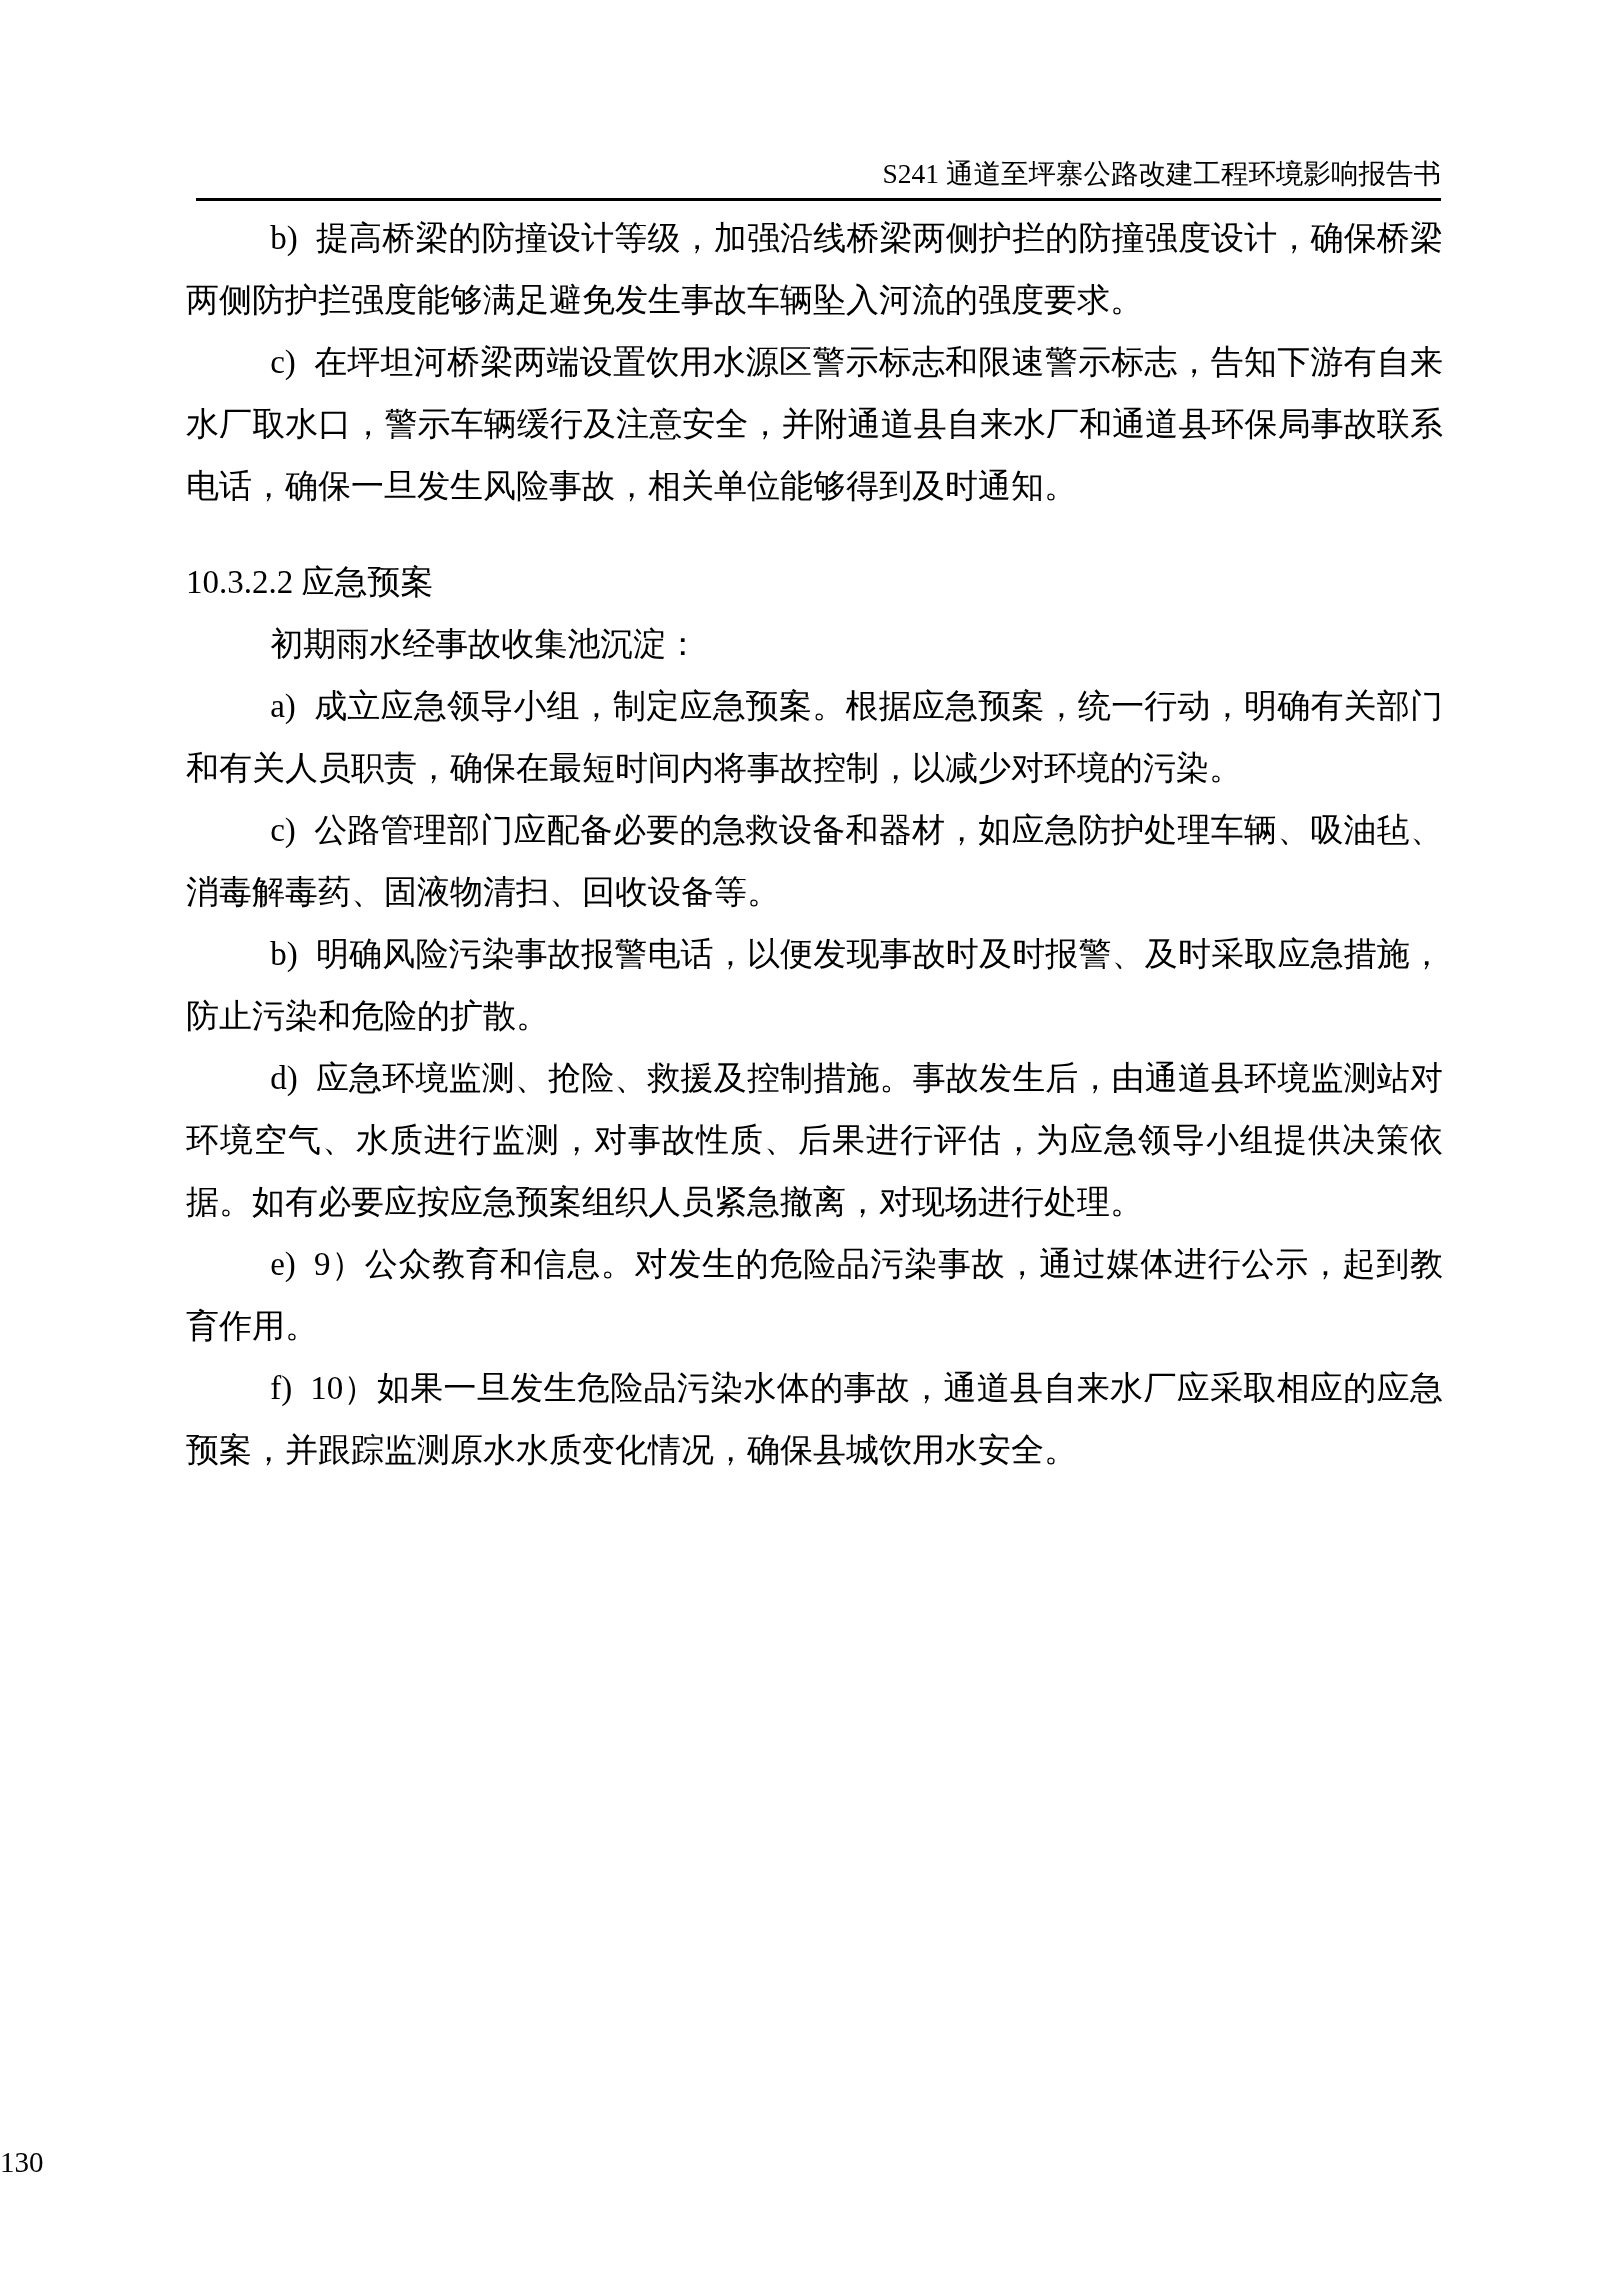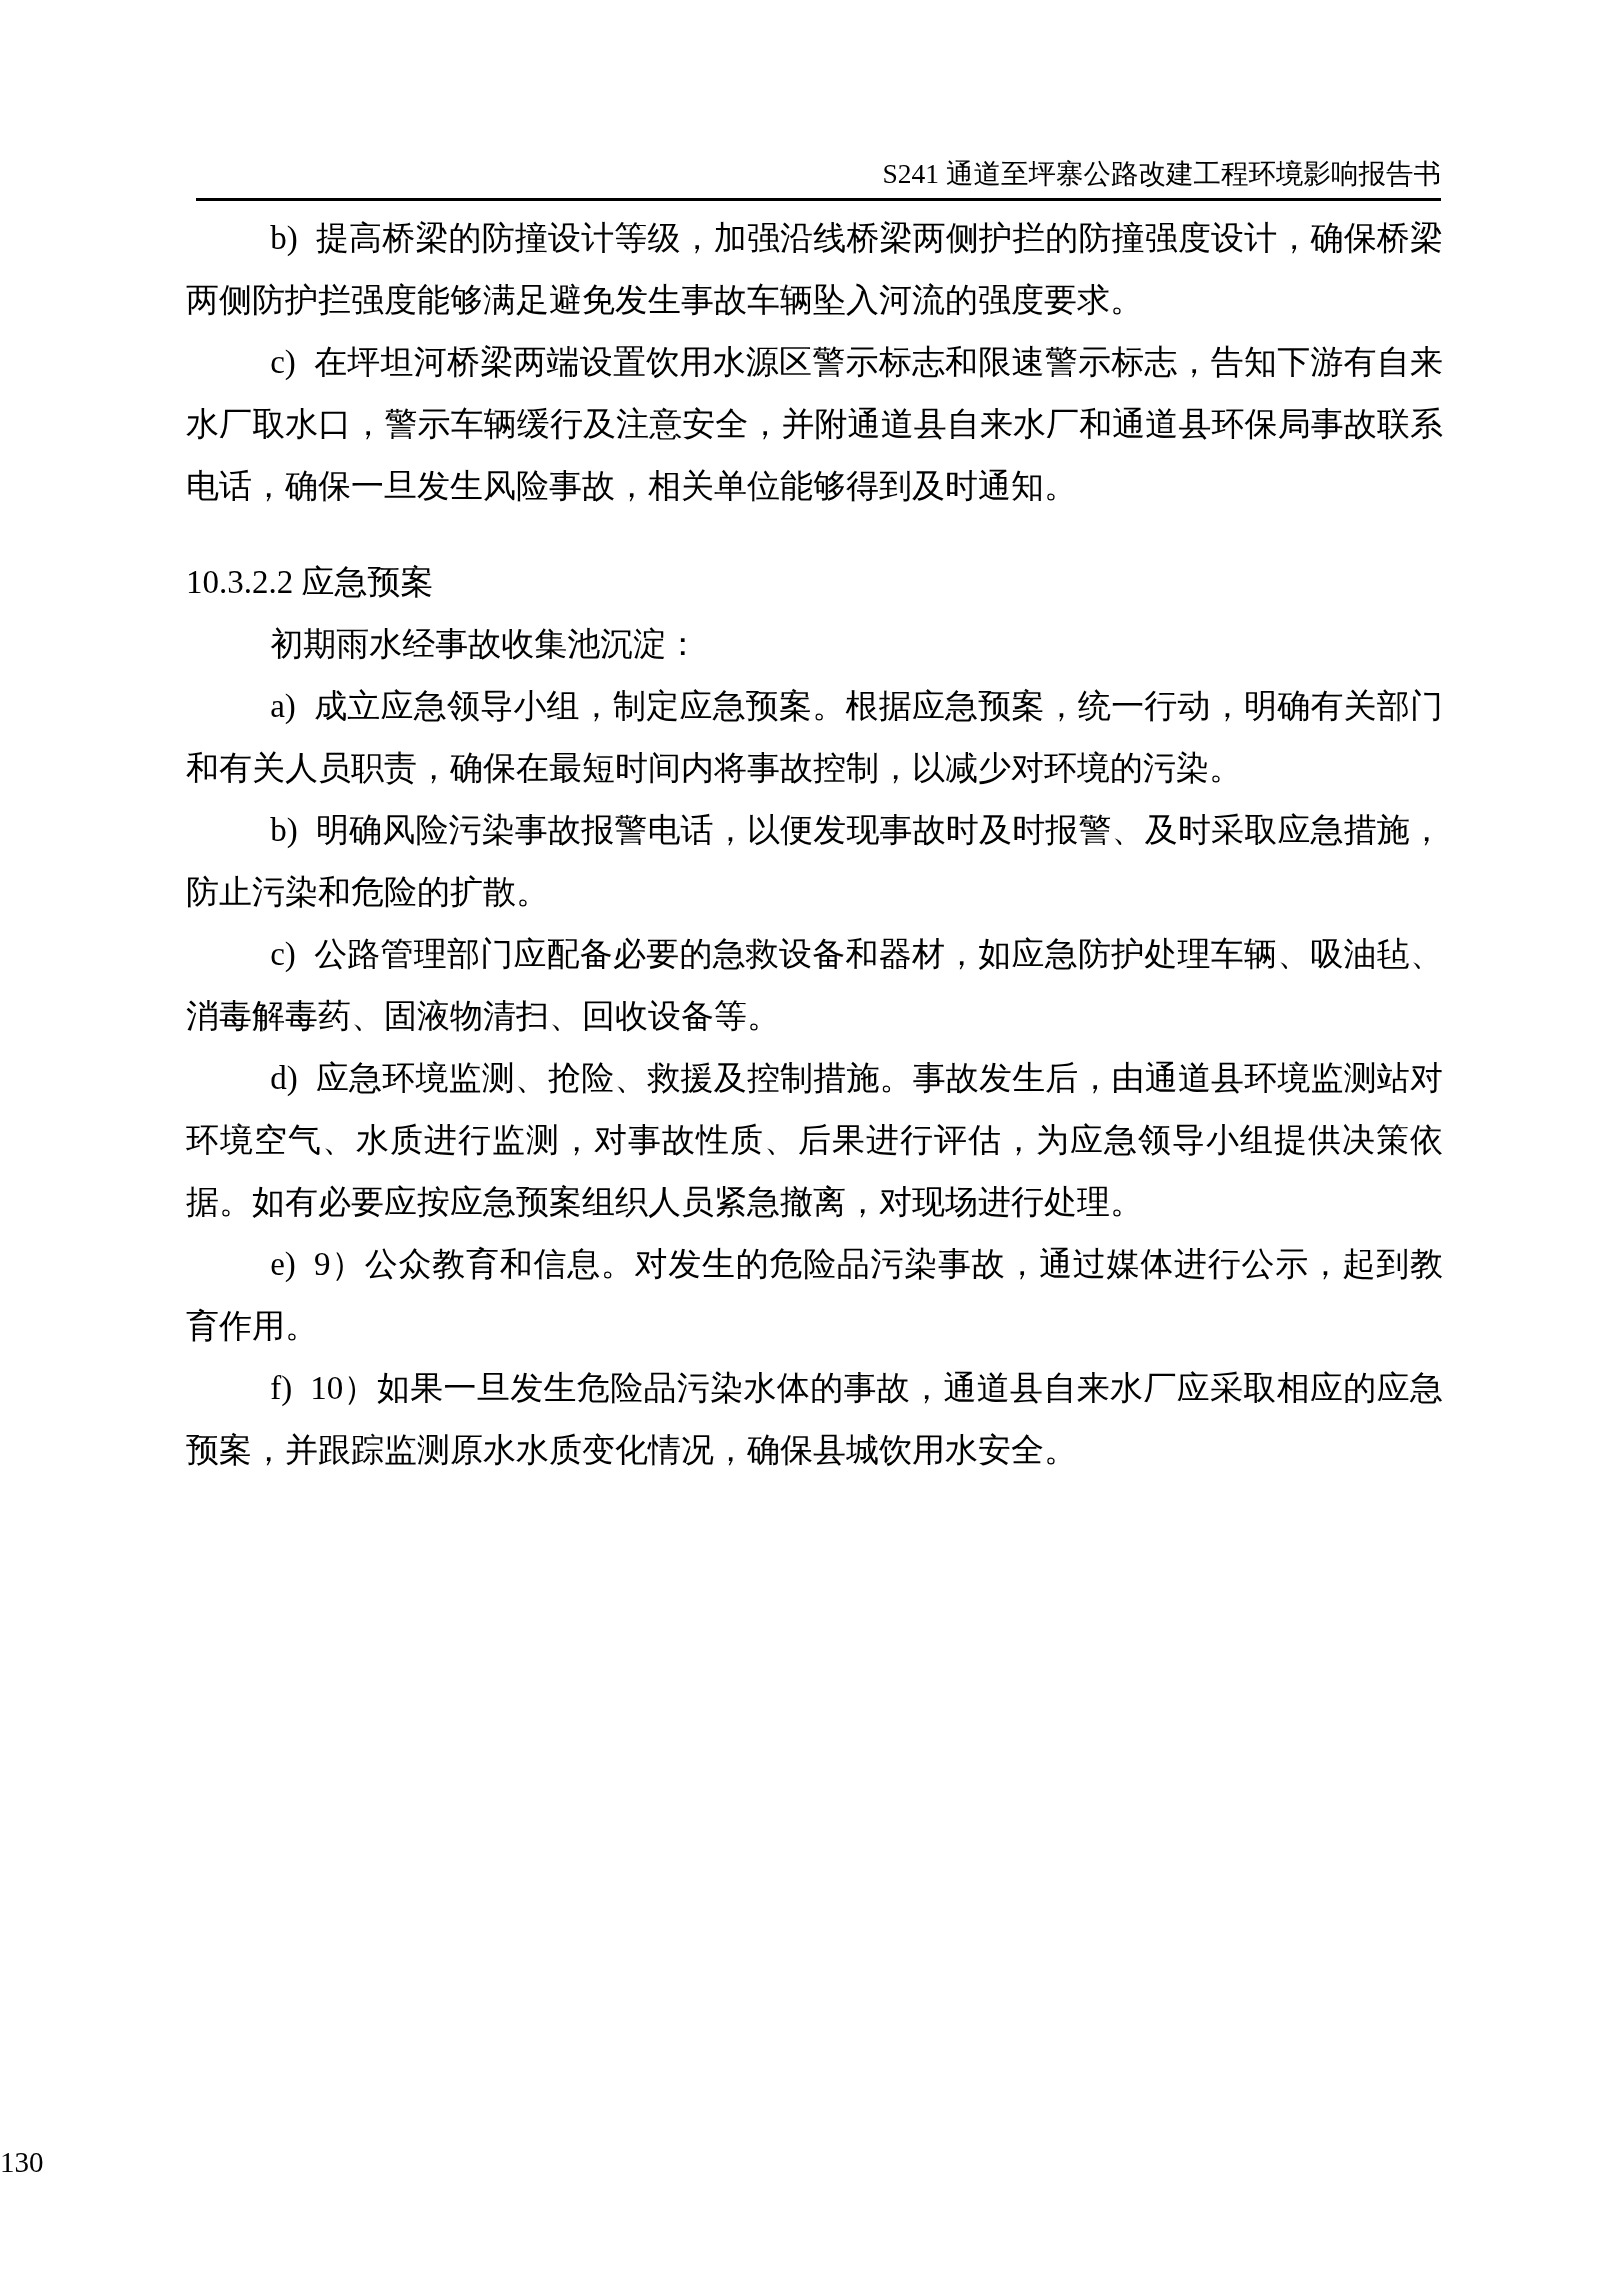--- a/index.html
+++ b/index.html
@@ -90,23 +90,23 @@
     <p><span class="li-marker">b)</span><span>提高桥梁的防撞设计等级，加强沿线桥梁两侧护拦的防撞强度设计，确保桥梁两侧防护拦强度能够满足避免发生事故车辆坠入河流的强度要求。</span></p>
 
     <p><span class="li-marker">c)</span><span>在坪坦河桥梁两端设置饮用水源区警示标志和限速警示标志，告知下游有自来水厂取水口，警示车辆缓行及注意安全，并附通道县自来水厂和通道县环保局事故联系电话，确保一旦发生风险事故，相关单位能够得到及时通知。</span></p>
 
     <p class="section-heading">10.3.2.2 应急预案</p>
 
     <p>初期雨水经事故收集池沉淀：</p>
 
     <p><span class="li-marker">a)</span><span>成立应急领导小组，制定应急预案。根据应急预案，统一行动，明确有关部门和有关人员职责，确保在最短时间内将事故控制，以减少对环境的污染。</span></p>
 
+    <p><span class="li-marker">c)</span><span>公路管理部门应配备必要的急救设备和器材，如应急防护处理车辆、吸油毡、消毒解毒药、固液物清扫、回收设备等。</span></p>
+
     <p><span class="li-marker">b)</span><span>明确风险污染事故报警电话，以便发现事故时及时报警、及时采取应急措施，防止污染和危险的扩散。</span></p>
-
-    <p><span class="li-marker">c)</span><span>公路管理部门应配备必要的急救设备和器材，如应急防护处理车辆、吸油毡、消毒解毒药、固液物清扫、回收设备等。</span></p>
 
     <p><span class="li-marker">d)</span><span>应急环境监测、抢险、救援及控制措施。事故发生后，由通道县环境监测站对环境空气、水质进行监测，对事故性质、后果进行评估，为应急领导小组提供决策依据。如有必要应按应急预案组织人员紧急撤离，对现场进行处理。</span></p>
 
     <p><span class="li-marker">e)</span><span>9）公众教育和信息。对发生的危险品污染事故，通过媒体进行公示，起到教育作用。</span></p>
 
     <p><span class="li-marker">f)</span><span>10）如果一旦发生危险品污染水体的事故，通道县自来水厂应采取相应的应急预案，并跟踪监测原水水质变化情况，确保县城饮用水安全。</span></p>
 
   </div>
 
   <div class="page-footer">

